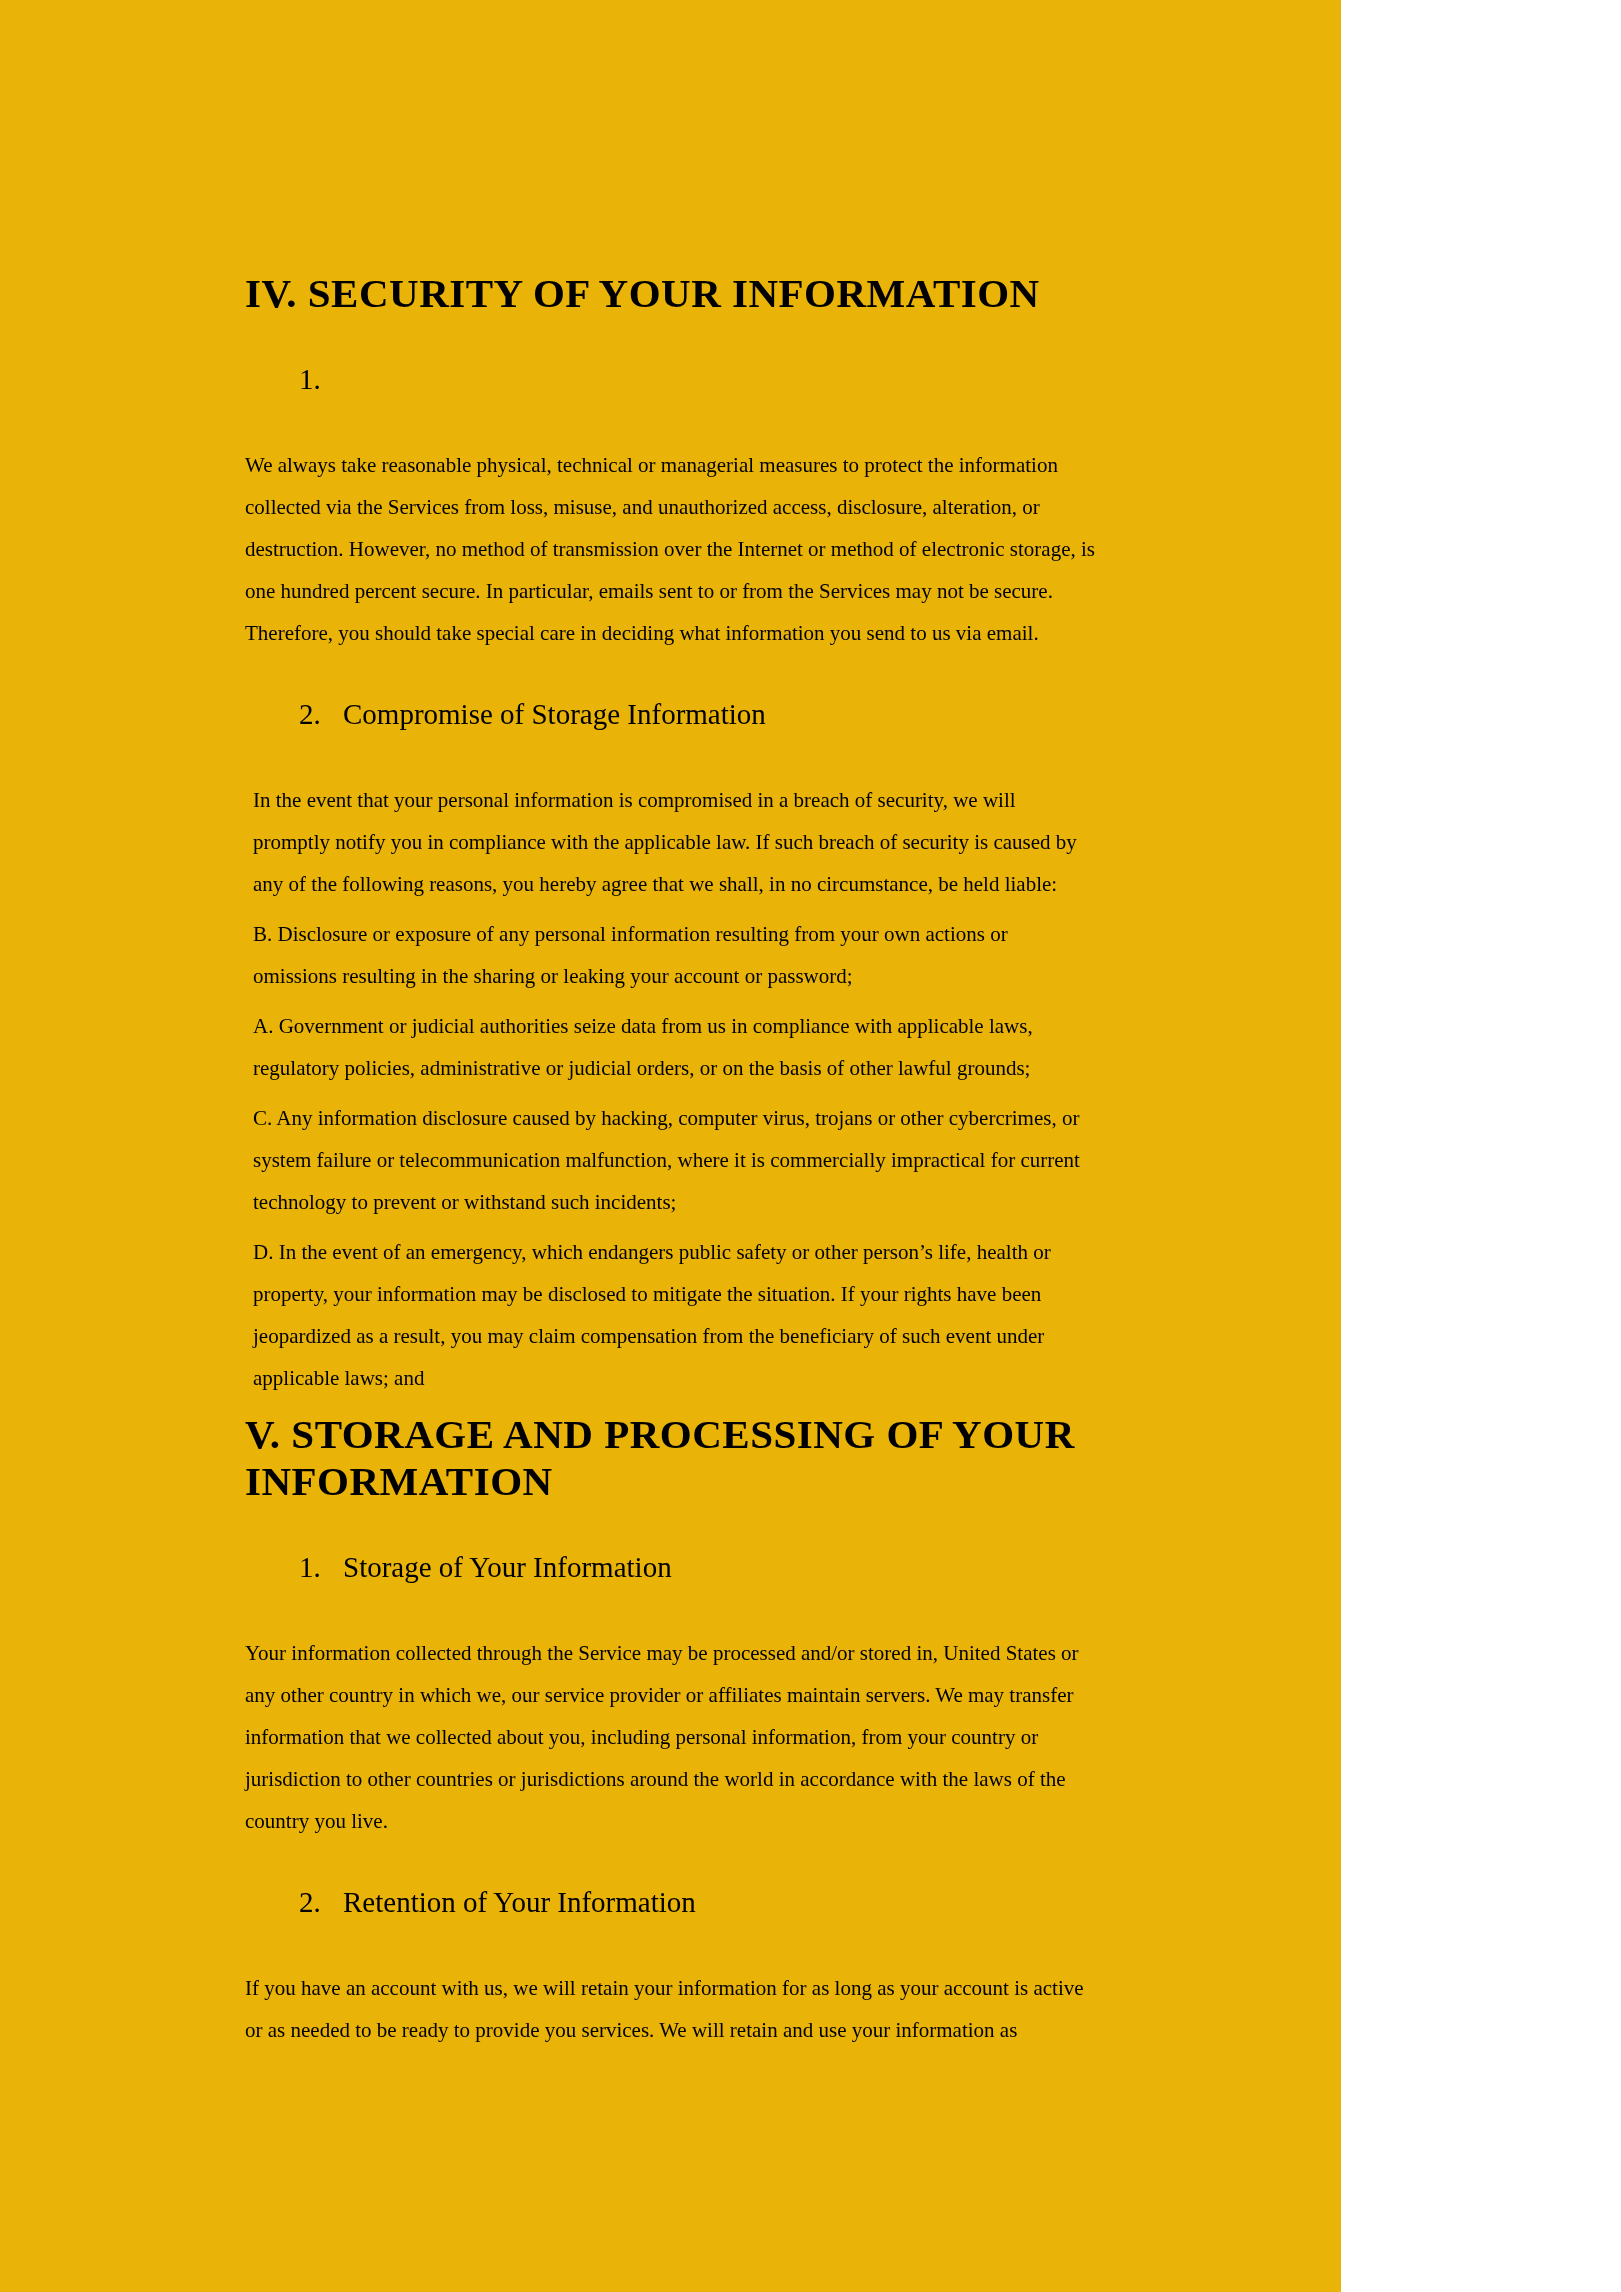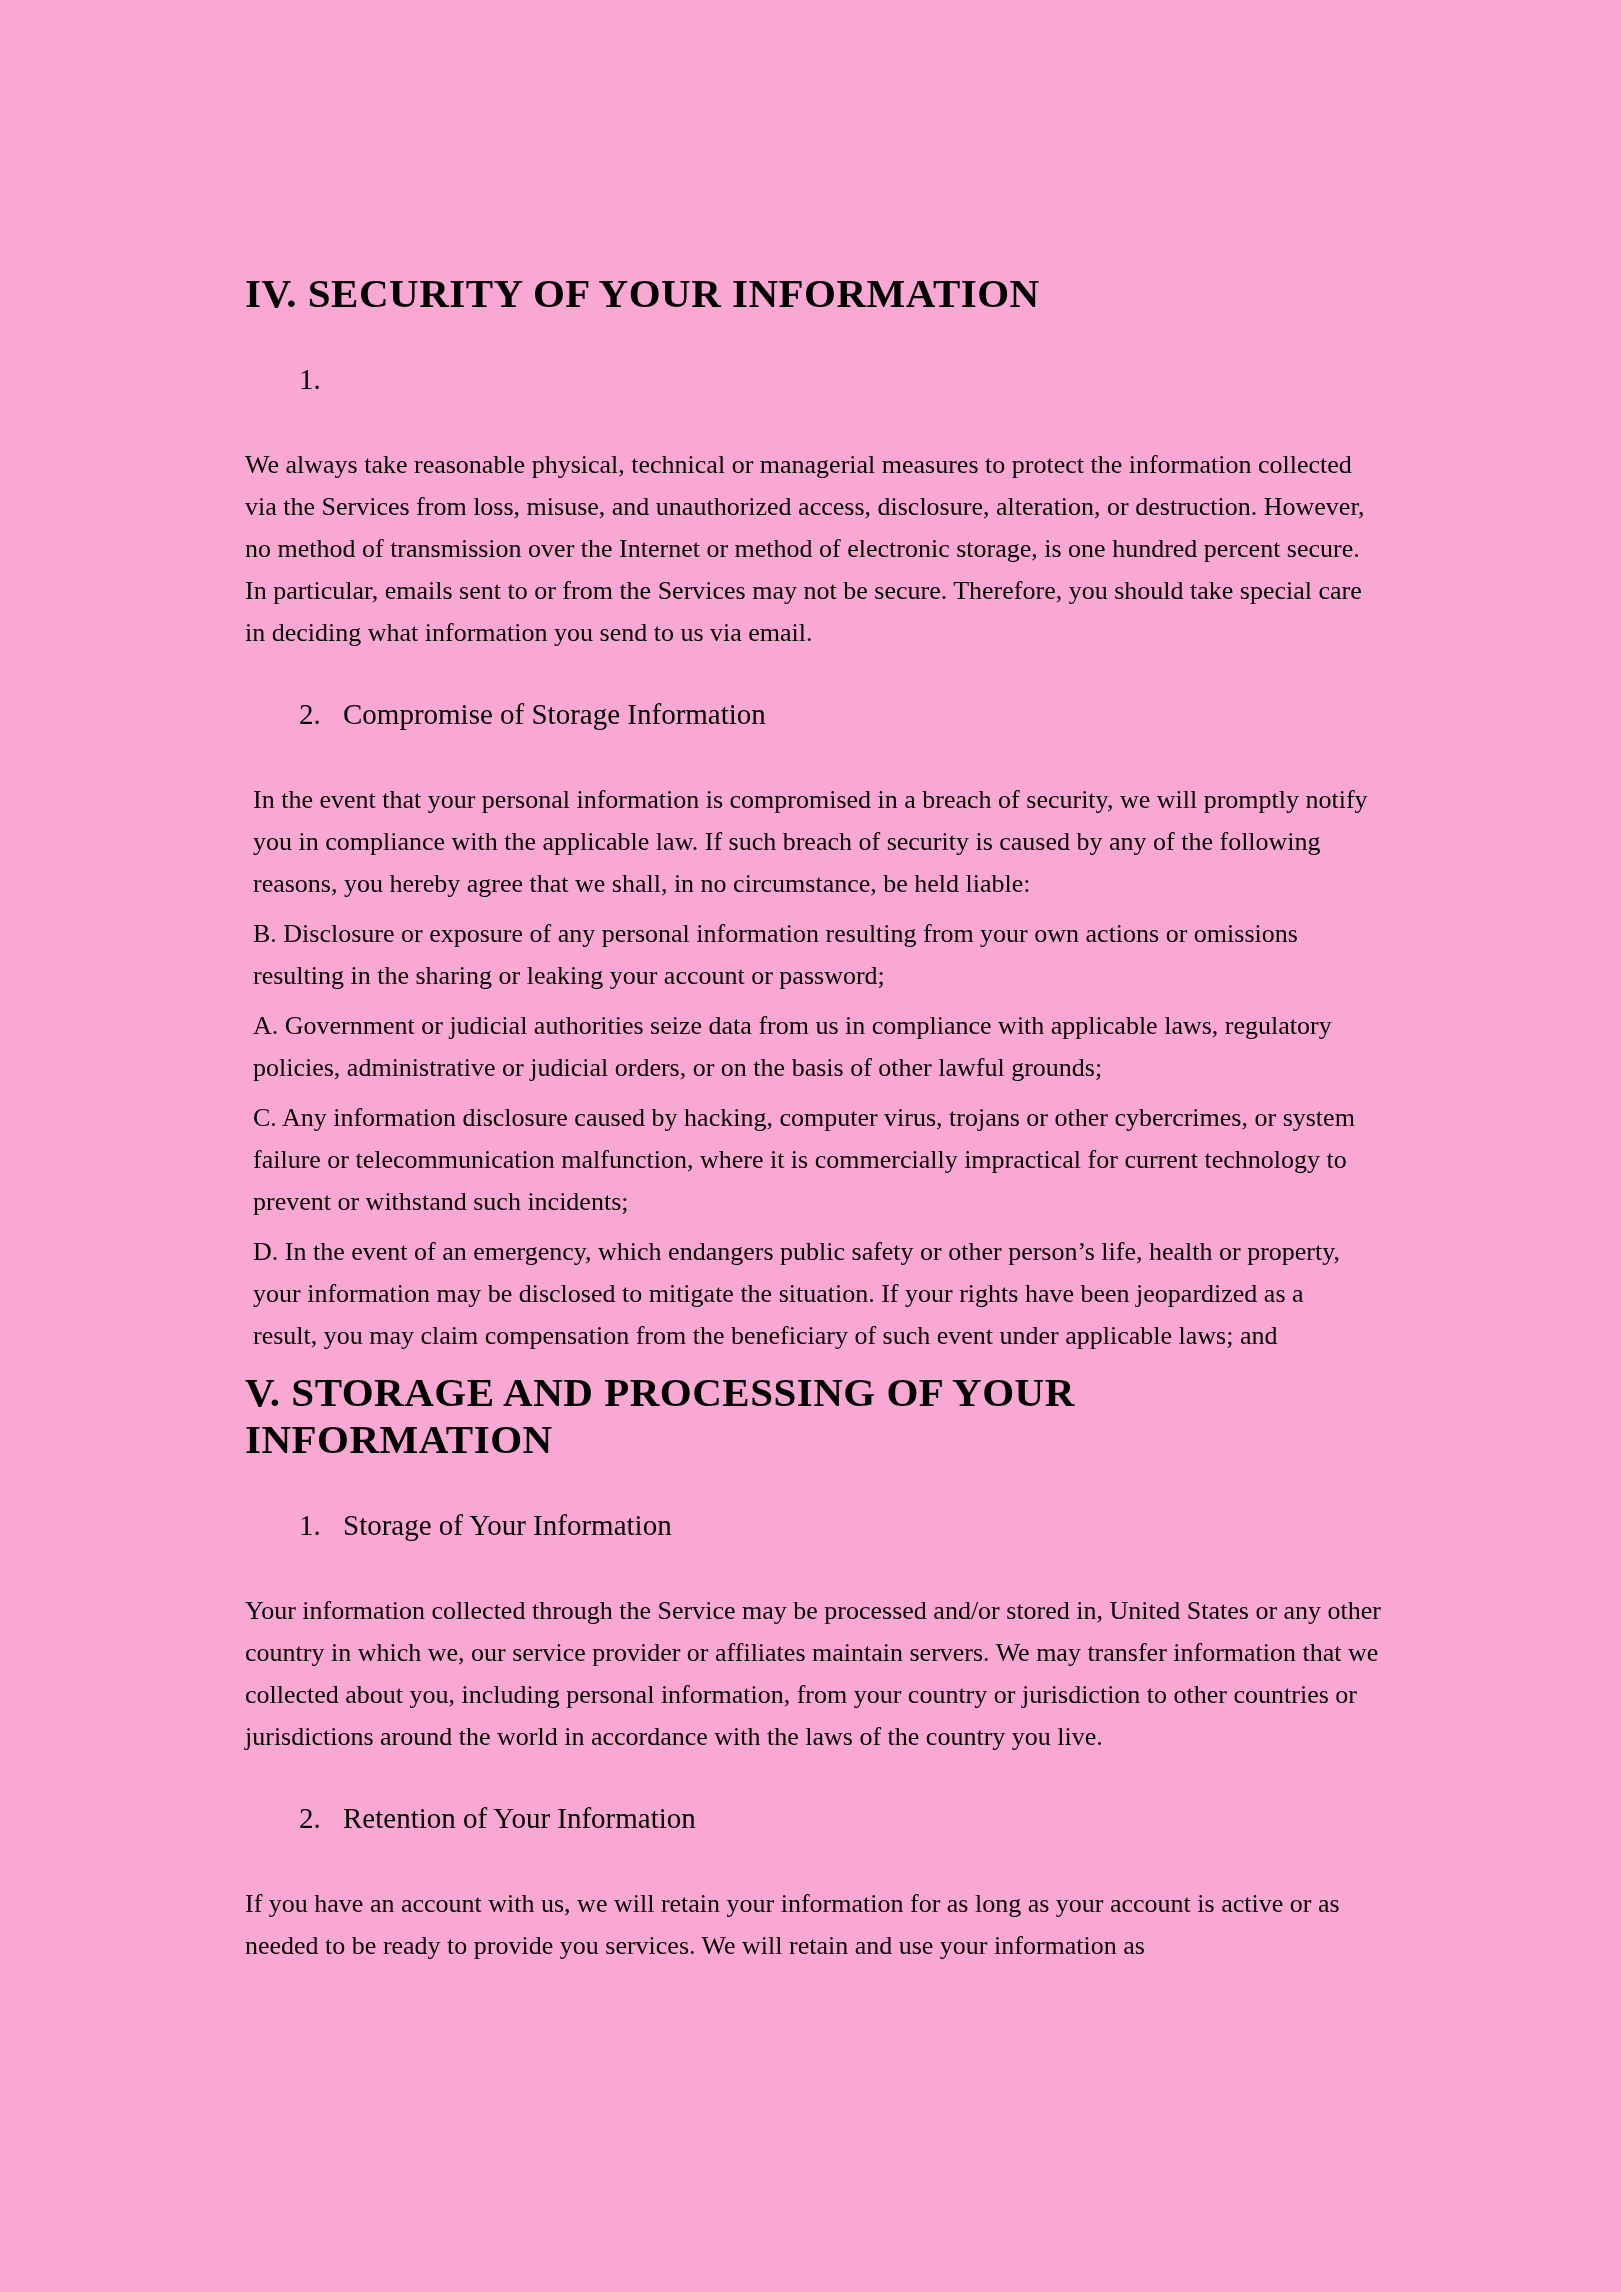--- a/index.html
+++ b/index.html
@@ -2,39 +2,39 @@
 <html><head>
 <meta charset="utf-8">
 <style>
   html, body {
     margin: 0;
     padding: 0;
     background: #ffffff;
   }
   .page {
     position: relative;
-    width: 1621px;
+    width: 1341px;
     height: 2293px;
     box-sizing: border-box;
-    background: #f9a8d4;
+    background: #eab308;
     color: #000000;
     font-family: "Liberation Serif", "DejaVu Serif", serif;
     padding: 270px 239px 0 245px;
     overflow: hidden;
   }
   .heading {
     font-size: 41px;
     line-height: 47px;
     font-weight: bold;
     margin: 0;
     letter-spacing: 0.5px;
   }
   .heading + .list-item { margin-top: 41px; }
   .para, .block {
-    font-size: 26px;
+    font-size: 21px;
     line-height: 42px;
     margin: 44px 0 0 0;
     text-align: left;
   }
   .block .para { margin: 8px; }
   .list-item {
     font-size: 29px;
     line-height: 42px;
     margin: 39px 0 0 54px;
     display: flex;

